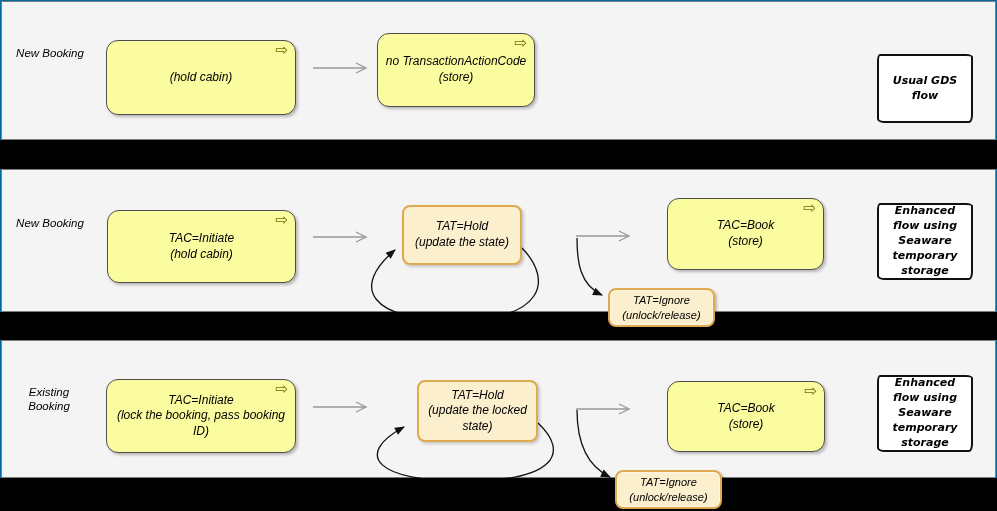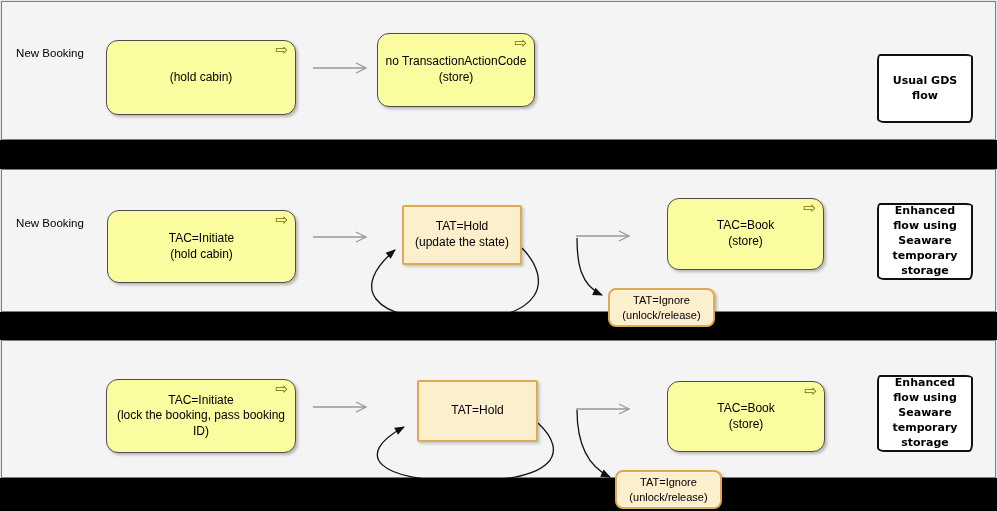--- a/index.html
+++ b/index.html
@@ -1,32 +1,32 @@
 <!DOCTYPE html>
 <html><head>
 <meta charset="utf-8">
 <style>
   html,body{margin:0;padding:0;background:#000;}
-  #stage{position:relative;width:997px;height:511px;background:#e5e5e5;overflow:hidden;
-         font-family:"Liberation Sans","DejaVu Sans",sans-serif;color:#000;}
+  #stage{position:relative;width:997px;height:511px;background:#0369a1;overflow:hidden;
+         font-family:"Liberation Sans","DejaVu Sans",sans-serif;color:#000;font-style:italic;}
   .lane{position:absolute;left:1px;width:993px;background:#f4f4f4;border:1px solid #7d7d7d;z-index:0;}
   #lane1{top:1px;height:137px;}
   #lane2{top:169px;height:141px;}
   #lane3{top:340px;height:136px;}
   .bar{position:absolute;left:0;width:997px;background:#000;z-index:2;}
   #bar1{top:140px;height:29px;}
   #bar2{top:312px;height:28px;}
   #bar3{top:478px;height:33px;}
   #arrow-layer{position:absolute;top:0;left:0;z-index:1;pointer-events:none;}
   .lane-label{position:absolute;z-index:3;font-size:11.5px;line-height:1.25;text-align:center;}
   .node{position:absolute;z-index:3;display:flex;flex-direction:column;align-items:center;
         justify-content:center;text-align:center;font-size:12px;line-height:1.3;box-sizing:border-box;}
   .task{background:#fbfb9f;border:1px solid #4d4d4d;border-radius:12px;
         box-shadow:2px 2px 3px rgba(0,0,0,0.25);padding:4px 6px;}
-  .state{background:#fcefcd;border:2px solid #dfa950;border-radius:2px;
+  .state{background:#fcefcd;border:2px solid #dfa950;border-radius:8px;
         box-shadow:2px 2px 3px rgba(0,0,0,0.18);padding:3px 5px;}
   .state-small{background:#fcefcd;border:2px solid #dfa950;border-radius:8px;
         box-shadow:inset 0 0 0 1px #fdf6e3, 2px 2px 3px rgba(0,0,0,0.25);
         font-size:11px;padding:2px 3px;}
   .task-arrow{position:absolute;top:1px;right:7px;font-size:15px;color:#6e6e00;line-height:1;}
   .annotation{position:absolute;z-index:3;background:#fff;border:2px solid #101010;
         border-radius:3px 7px 4px 8px / 7px 3px 8px 4px;
         display:flex;align-items:center;justify-content:center;text-align:center;
         font-family:"DejaVu Sans",sans-serif;font-weight:bold;font-size:11px;line-height:1.35;
         box-sizing:border-box;padding:3px 2px;}
@@ -59,20 +59,21 @@
     <path d="M577,238 C577,262 580,285 602,295" stroke="#111111" stroke-width="1.3" fill="none" marker-end="url(#tri)"></path>
     <path d="M577,410 C577,436 583,464 610,477" stroke="#111111" stroke-width="1.3" fill="none" marker-end="url(#tri)"></path>
   </svg>
 
   <div class="bar" id="bar1"></div>
   <div class="bar" id="bar2"></div>
   <div class="bar" id="bar3"></div>
 
   <div class="lane-label" style="left:14px;top:46px;width:72px;">New Booking</div>
   <div class="lane-label" style="left:14px;top:216px;width:72px;">New Booking</div>
+  <div class="lane-label" style="left:10px;top:385px;width:78px;">Existing Booking</div>
 
   <div class="node task" style="left:106px;top:40px;width:190px;height:75px;">
     <span class="task-arrow">⇨</span>
     <div>(hold cabin)</div>
   </div>
   <div class="node task" style="left:377px;top:33px;width:158px;height:74px;">
     <span class="task-arrow">⇨</span>
     <div>no TransactionActionCode</div>
     <div>(store)</div>
   </div>
@@ -102,20 +103,21 @@
     <span>Enhanced flow using Seaware temporary storage</span>
   </div>
 
   <div class="node task" style="left:106px;top:379px;width:190px;height:74px;">
     <span class="task-arrow">⇨</span>
     <div>TAC=Initiate</div>
     <div>(lock the booking, pass booking ID)</div>
   </div>
   <div class="node state" style="left:417px;top:380px;width:121px;height:62px;">
     <div>TAT=Hold</div>
+    <div>(update the locked state)</div>
   </div>
   <div class="node state-small" style="left:615px;top:470px;width:107px;height:39px;">
     <div>TAT=Ignore</div>
     <div>(unlock/release)</div>
   </div>
   <div class="node task" style="left:667px;top:381px;width:158px;height:71px;">
     <span class="task-arrow">⇨</span>
     <div>TAC=Book</div>
     <div>(store)</div>
   </div>

